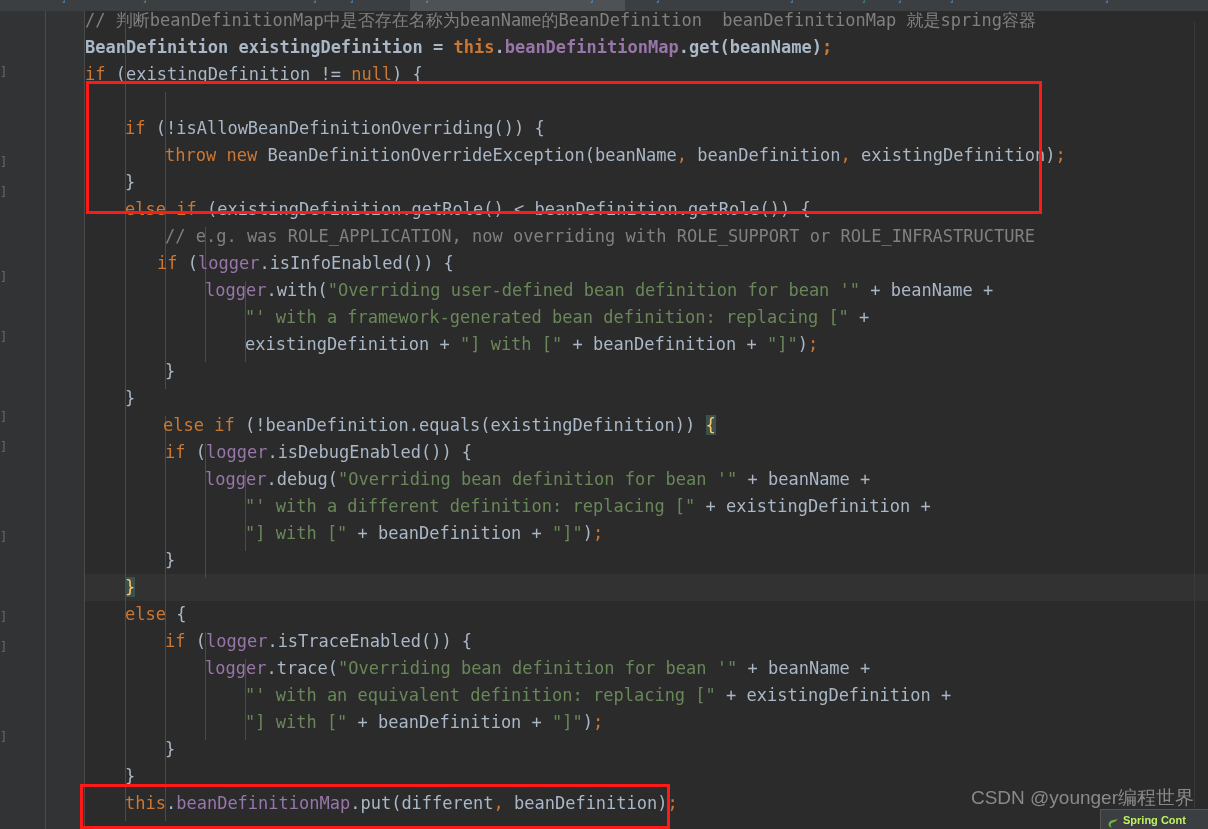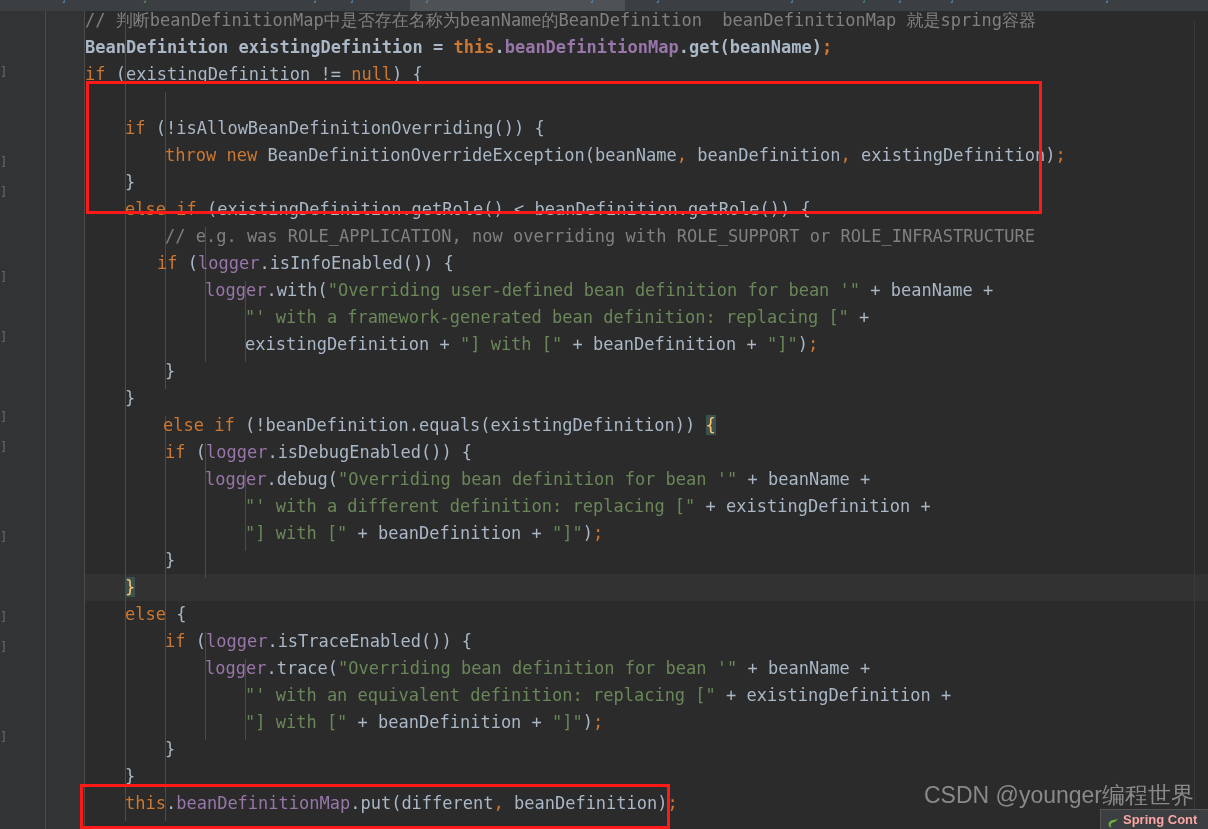--- a/index.html
+++ b/index.html
@@ -151,21 +151,21 @@
     background: transparent;
   }
 
   
   .watermark {
     position: absolute;
     right: 14px;
     bottom: 18px;
     color: #9a9a9a;
     font-family: "Liberation Sans", sans-serif;
-    font-size: 23px;
+    font-size: 19px;
     white-space: nowrap;
     opacity: .85;
   }
 
   
   .toolwin-tab {
     position: absolute;
     right: 0;
     bottom: 0;
     height: 20px;
@@ -179,23 +179,23 @@
     box-sizing: border-box;
     overflow: hidden;
     width: 108px;
   }
   .toolwin-tab .leaf {
     width: 12px; height: 12px;
     flex: 0 0 12px;
     display: block;
   }
   .toolwin-tab .label {
-    color: #fca5a5;
+    color: #bef264;
     font-family: "Liberation Sans", sans-serif;
-    font-size: 13px;
+    font-size: 11px;
     font-weight: bold;
     white-space: nowrap;
   }
 
   
   .scrollbar-track {
     position: absolute;
     top: 11px; right: 0;
     width: 13px;
     height: 800px;

